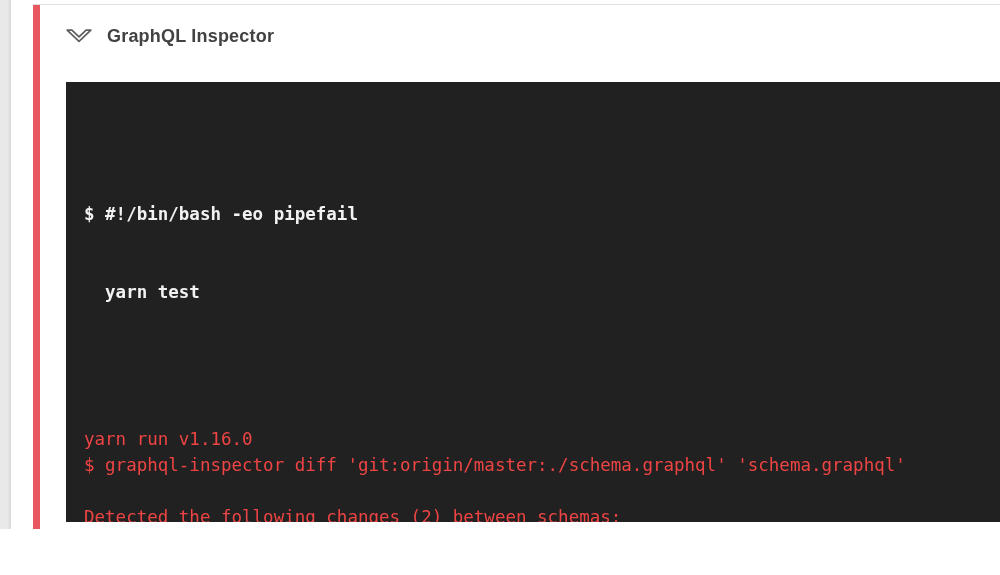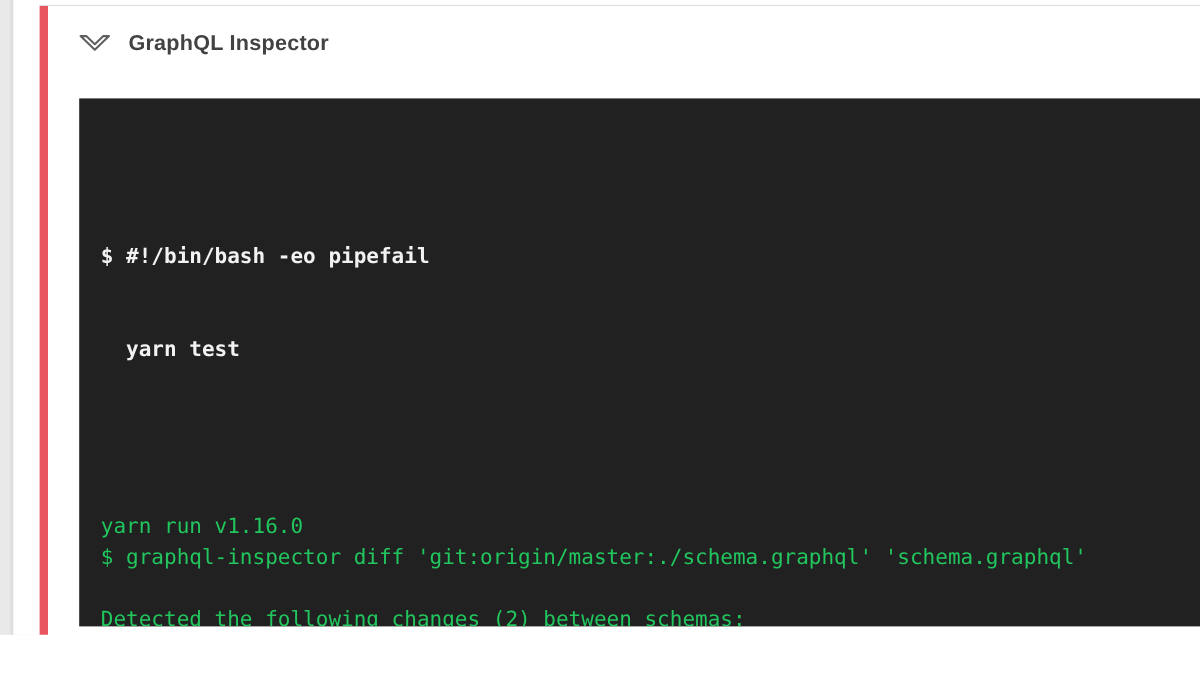--- a/index.html
+++ b/index.html
@@ -83,21 +83,21 @@
     overflow: hidden;
     font-family: "DejaVu Sans Mono", monospace;
     font-size: 17.5px;
     line-height: 26px;
     white-space: pre;
   }
 
   .term-cmd { color: #f2f2f2; font-weight: bold; }
   .term-out { margin-top: 17px; color: #d8d8d8; }
   .term-line { height: 26px; }
-  .seg-plain { color: #22c55e; }
+  .seg-plain { color: #ef4444; }
 </style>
 </head>
 <body>
 
 <div class="screen">
   <div class="card">
     <div class="step">
 
       <div class="step-accent"></div>
 

